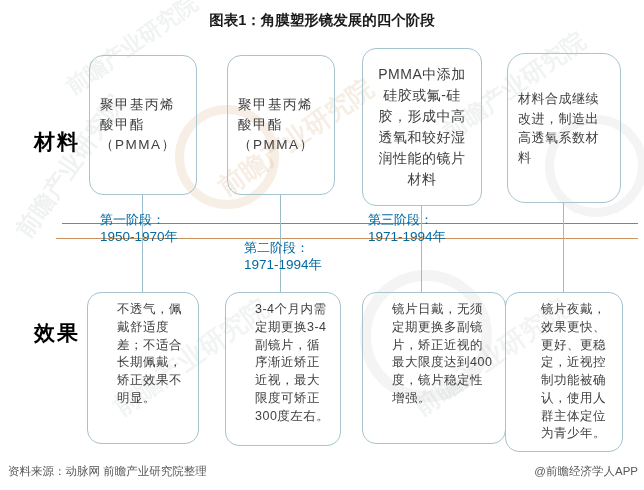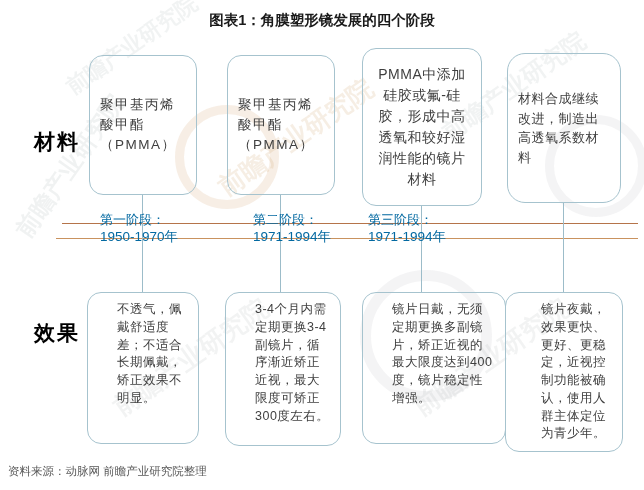--- a/index.html
+++ b/index.html
@@ -51,21 +51,21 @@
   .connector{position:absolute;width:1px;background:#9cbcc9;z-index:1;}
   .conn-1{left:142px;top:195px;height:97px;}
   .conn-2{left:280px;top:195px;height:97px;}
   .conn-3{left:421px;top:206px;height:86px;}
   .conn-4{left:563px;top:203px;height:89px;}
   
   .stage{position:absolute;top:212px;z-index:2;font-weight:normal;color:#0369a1;}
   .stage .s-name{font-size:13px;line-height:16px;}
   .stage .s-period{font-size:13.5px;line-height:17px;}
   .stage-1{left:100px;}
-  .stage-2{left:253px;}
+  .stage-2{left:244px;margin-top:28px;}
   .stage-3{left:368px;}
   .stage-4{left:516px;}
   
   .footer-src{position:absolute;left:8px;top:464px;font-size:11.5px;color:#595959;z-index:3;}
   .footer-credit{position:absolute;right:6px;top:464px;font-size:11.5px;color:#595959;z-index:3;}
 </style>
 </head>
 <body>
 
 <div id="canvas">
@@ -126,14 +126,15 @@
     <div class="txt">3-4个月内需定期更换3-4副镜片，循序渐近矫正近视，最大限度可矫正300度左右。</div>
   </div>
   <div class="box b-bot b-bot-3">
     <div class="txt">镜片日戴，无须定期更换多副镜片，矫正近视的最大限度达到400度，镜片稳定性增强。</div>
   </div>
   <div class="box b-bot b-bot-4">
     <div class="txt">镜片夜戴，效果更快、更好、更稳定，近视控制功能被确认，使用人群主体定位为青少年。</div>
   </div>
 
   <div class="footer-src">资料来源：动脉网 前瞻产业研究院整理</div>
+  <div class="footer-credit">@前瞻经济学人APP</div>
 
 </div>
 
 </body></html>

